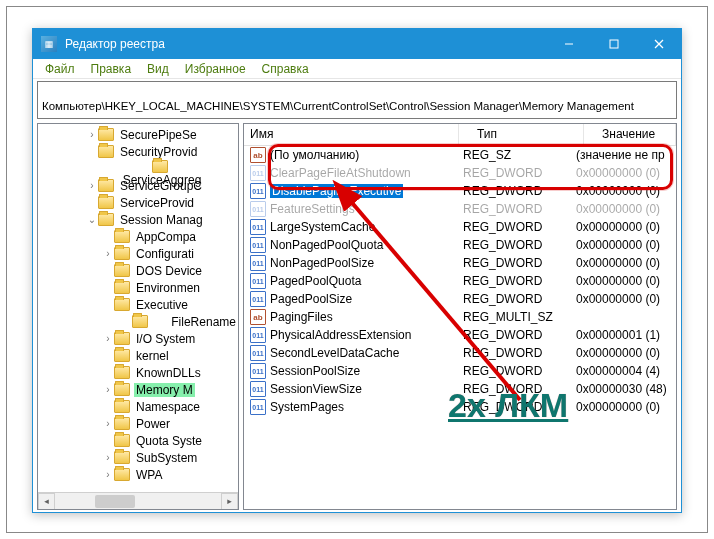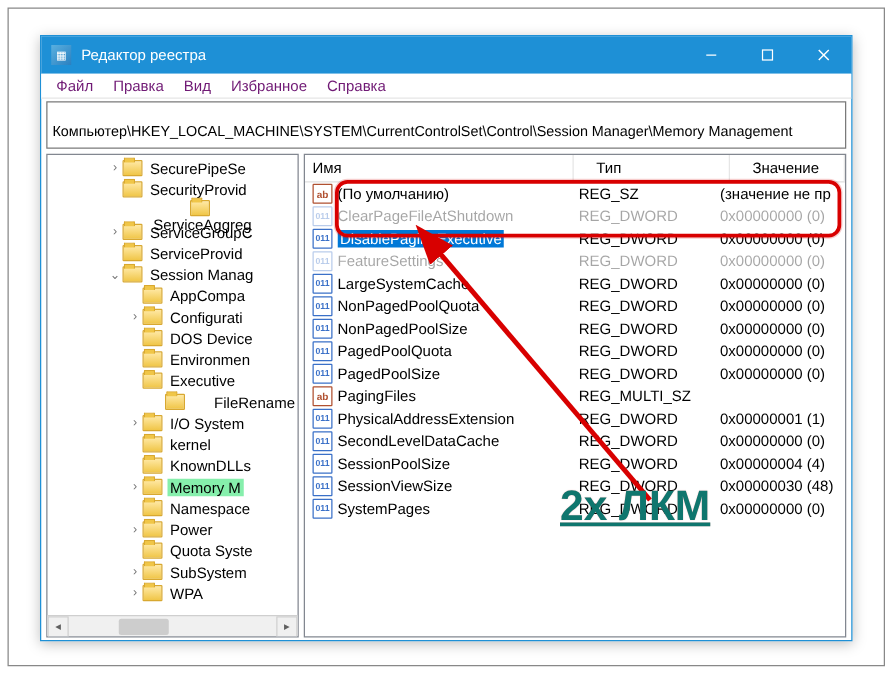--- a/index.html
+++ b/index.html
@@ -4,21 +4,21 @@
 <style>
 * { box-sizing: border-box; margin: 0; padding: 0; font-family: "Segoe UI", Tahoma, sans-serif; font-size: 12px; }
 body { background: #fff; width: 714px; height: 539px; overflow: hidden; position: relative; }
 .outer-border { position: absolute; inset: 6px; border: 1px solid #888; background: #fff; }
 .window { position: absolute; left: 32px; top: 28px; right: 32px; bottom: 26px; border: 1px solid #1e90d6; display: flex; flex-direction: column; background: #fff; box-shadow: 0 2px 10px rgba(0,0,0,0.25); }
 .titlebar { background: #1e90d6; color: #fff; height: 30px; display: flex; align-items: center; padding: 0 0 0 8px; }
 .titlebar .app-icon { width: 16px; height: 16px; background: linear-gradient(135deg,#5ab0e0,#2a80c0); margin-right: 8px; display: flex; align-items: center; justify-content: center; font-size: 9px; }
 .titlebar .title { flex: 1; font-size: 12px; }
 .titlebar .btn { width: 45px; height: 30px; display: flex; align-items: center; justify-content: center; color: #fff; }
 .menubar { height: 20px; display: flex; align-items: center; padding: 0 4px; background: #fff; border-bottom: 1px solid #e6e6e6; }
-.menubar .menu-item { padding: 8px 8px; color: #701a75; }
+.menubar .menu-item { padding: 8px 8px; color: #4d7c0f; }
 .addressbar { height: 22px; border: 1px solid #7a7a7a; margin: 2px 4px; padding: 18px 4px; font-size: 11.5px; color: #000; background: #fff; white-space: nowrap; overflow: hidden; }
 .content { flex: 1; display: flex; min-height: 0; }
 .tree { width: 202px; border: 1px solid #828790; margin: 2px 2px 2px 4px; overflow: hidden; position: relative; background: #fff; display: flex; flex-direction: column; }
 .tree-body { flex: 1; overflow: hidden; padding-top: 2px; }
 .tree-row { display: flex; align-items: center; height: 17px; white-space: nowrap; }
 .tree-row .twisty { width: 12px; text-align: center; color: #777; font-size: 10px; }
 .tree-row .folder { width: 16px; height: 13px; background: linear-gradient(#ffe9a6,#f0c648); border: 1px solid #d8a830; border-radius: 1px; margin-right: 4px; position: relative; flex-shrink: 0; }
 .tree-row .folder::before { content:""; position:absolute; top:-3px; left:0; width:7px; height:3px; background:#f0c648; border:1px solid #d8a830; border-bottom:none; border-radius:1px 1px 0 0;}
 .tree-row .label { padding: 0 2px; }
 .tree-row.selected .label { background: #86efac; }

